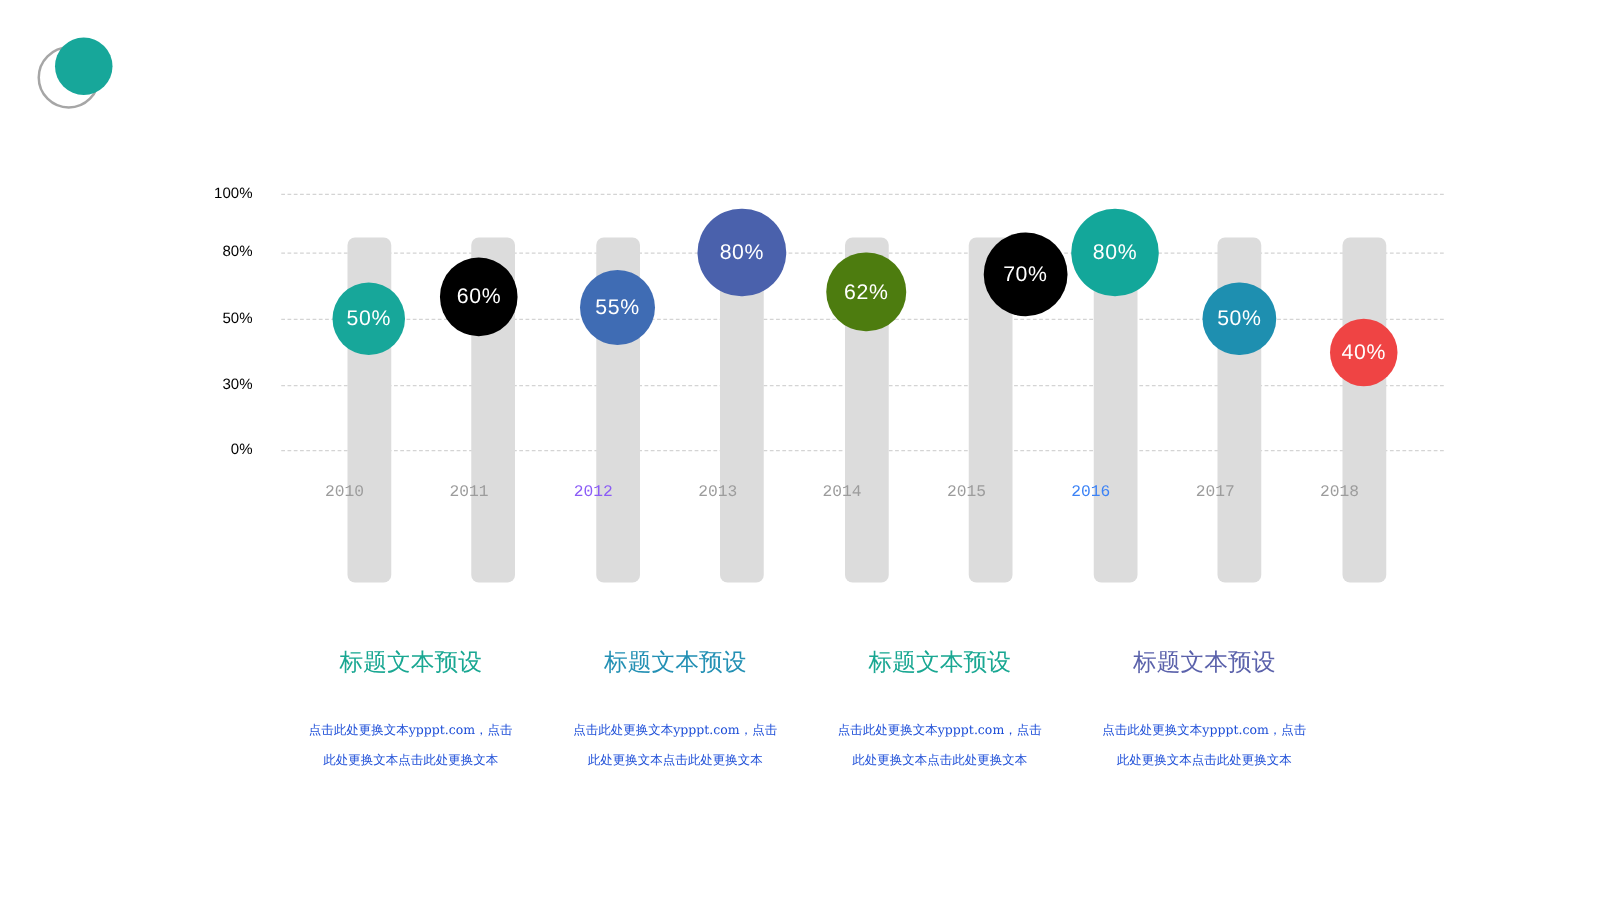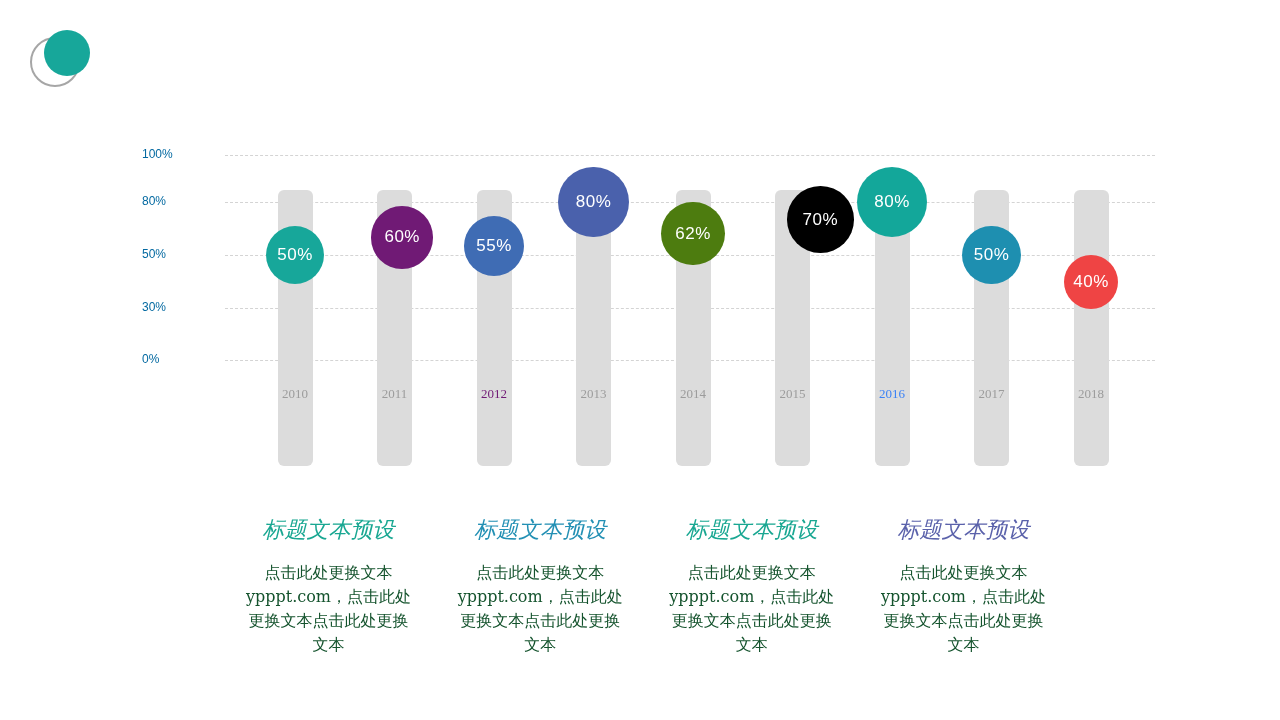--- a/index.html
+++ b/index.html
@@ -66,22 +66,23 @@
     position: absolute;
     left: 0;
     top: 0;
     width: 1280px;
     height: 500px;
   }
   .y-tick {
     position: absolute;
     right: 0;
     width: 60px;
+    text-align: right;
     font-size: 12px;
-    color: #0369a1;
+    color: #000000;
     font-family: "Liberation Sans", sans-serif;
   }
   #y-axis {
     position: absolute;
     left: 82px;
     top: 0;
     width: 120px;
     height: 500px;
   }
   .gridline {
@@ -107,54 +108,52 @@
     align-items: center;
     justify-content: center;
     font-size: 17px;
     font-family: "Liberation Sans", sans-serif;
     letter-spacing: 0.5px;
   }
   .x-tick {
     position: absolute;
     top: 386px;
     width: 70px;
-    text-align: center;
     font-size: 13px;
     color: #9c9c9c;
-    font-family: Liberation Serif, serif;
+    font-family: Liberation Mono, monospace;
   }
 
   
   #columns {
     position: absolute;
     left: 236px;
     top: 515px;
     width: 820px;
     height: 170px;
     display: flex;
     justify-content: space-between;
   }
   .col {
     width: 185px;
     text-align: center;
   }
   .col-title {
     font-family: "DejaVu Serif", "Liberation Serif", serif;
-    font-size: 22px;
+    font-size: 19px;
     line-height: 30px;
     font-weight: normal;
-    margin: 0 0 16px 0;
+    margin: 0 0 28px 0;
     white-space: nowrap;
-    font-style: italic;
   }
   .col-body {
     font-family: "DejaVu Serif", "Liberation Serif", serif;
-    font-size: 16px;
+    font-size: 10px;
     line-height: 24px;
-    color: #14532d;
+    color: #1d4ed8;
     margin: 0;
     padding: 0 8px;
   }
 </style>
 </head>
 <body>
 
 <div id="header">
   <div id="logo-mark">
     <div id="logo-ring"></div>
@@ -184,33 +183,33 @@
       <div class="bar" style="left: 576px; background: rgb(220, 220, 220);"></div>
       <div class="bar" style="left: 675.5px; background: rgb(220, 220, 220);"></div>
       <div class="bar" style="left: 775px; background: rgb(220, 220, 220);"></div>
       <div class="bar" style="left: 874.5px; background: rgb(220, 220, 220);"></div>
       <div class="bar" style="left: 974px; background: rgb(220, 220, 220);"></div>
       <div class="bar" style="left: 1073.5px; background: rgb(220, 220, 220);"></div>
     </div>
   <div id="xticks">
       <div class="x-tick" style="left: 260px; color: rgb(156, 156, 156);">2010</div>
       <div class="x-tick" style="left: 359.5px; color: rgb(156, 156, 156);">2011</div>
-      <div class="x-tick" style="left: 459px; color: #701a75;">2012</div>
+      <div class="x-tick" style="left: 459px; color: #8b5cf6;">2012</div>
       <div class="x-tick" style="left: 558.5px; color: rgb(156, 156, 156);">2013</div>
       <div class="x-tick" style="left: 658px; color: rgb(156, 156, 156);">2014</div>
       <div class="x-tick" style="left: 757.5px; color: rgb(156, 156, 156);">2015</div>
       <div class="x-tick" style="left: 857px; color: #3b82f6;">2016</div>
       <div class="x-tick" style="left: 956.5px; color: rgb(156, 156, 156);">2017</div>
       <div class="x-tick" style="left: 1056px; color: rgb(156, 156, 156);">2018</div>
     </div>
   <div id="bubbles">
       <div class="bubble" style="left: 265.9px; top: 225.9px; width: 58.2px; height: 58.2px; background: rgb(23, 167, 154);">
         <span>50%</span>
       </div>
-      <div class="bubble" style="left: 371px; top: 206.133px; width: 62.4px; height: 62.4px; background: #701a75;">
+      <div class="bubble" style="left: 352px; top: 206.133px; width: 62.4px; height: 62.4px; background: #000000;">
         <span>60%</span>
       </div>
       <div class="bubble" style="left: 463.85px; top: 216.017px; width: 60.3px; height: 60.3px; background: rgb(63, 108, 180);">
         <span>55%</span>
       </div>
       <div class="bubble" style="left: 558.1px; top: 166.6px; width: 70.8px; height: 70.8px; background: rgb(74, 97, 172);">
         <span>80%</span>
       </div>
       <div class="bubble" style="left: 661.38px; top: 202.18px; width: 63.24px; height: 63.24px; background: #4d7c0f;">
         <span>62%</span>

